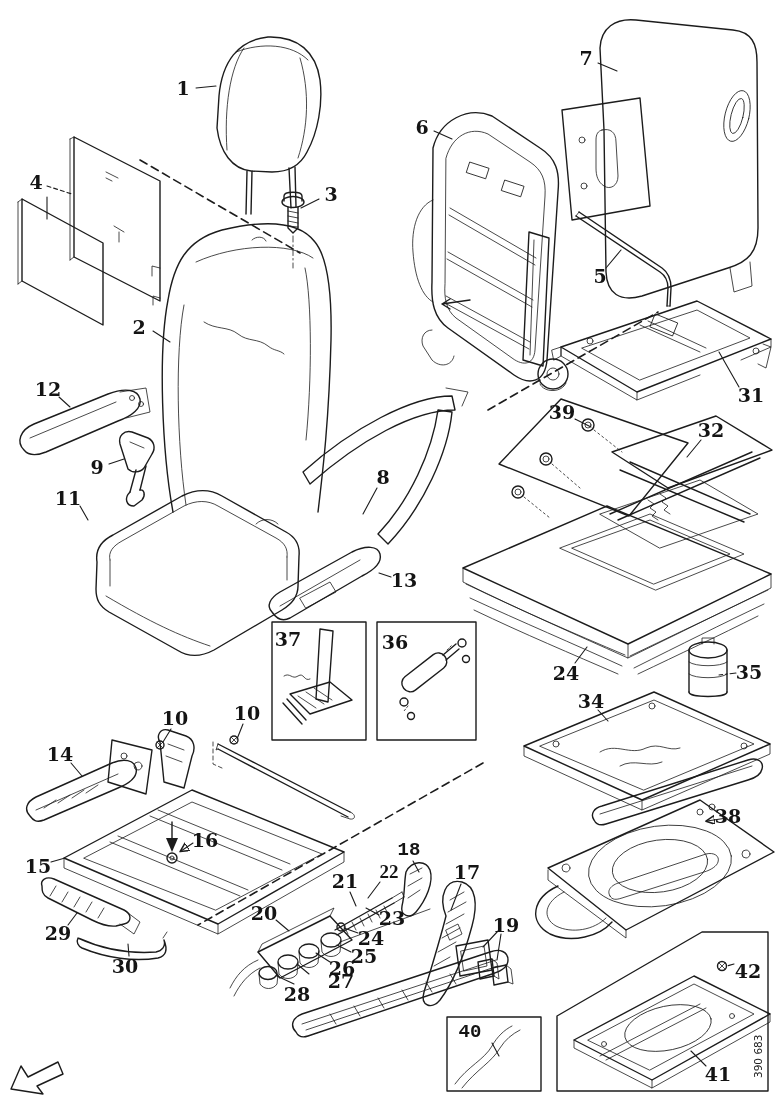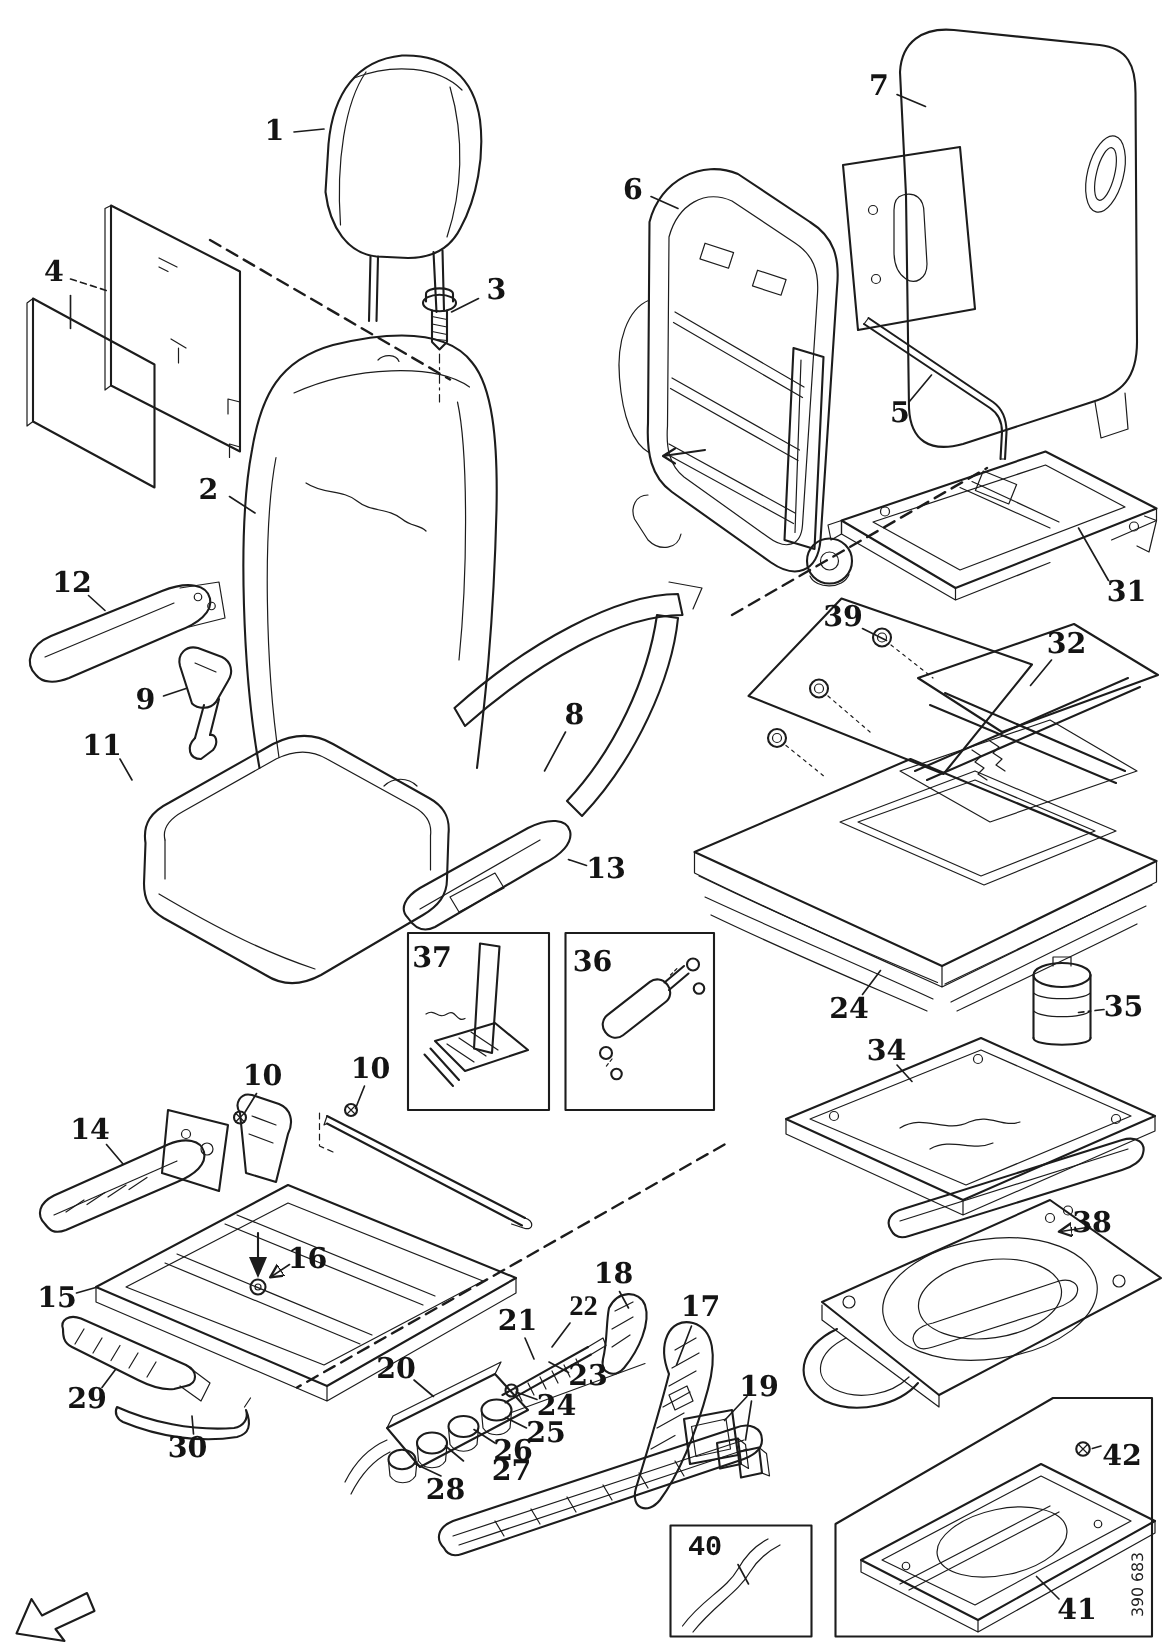--- a/index.html
+++ b/index.html
@@ -387,21 +387,21 @@
       <div class="callout" style="left: 97px; top: 467px;">9</div>
       <div class="callout" style="left: 175px; top: 718px;">10</div>
       <div class="callout" style="left: 247px; top: 713px;">10</div>
       <div class="callout" style="left: 68px; top: 498px;">11</div>
       <div class="callout" style="left: 48px; top: 389px; text-align: center;">12</div>
       <div class="callout" style="left: 404px; top: 580px;">13</div>
       <div class="callout" style="left: 60px; top: 754px;">14</div>
       <div class="callout" style="left: 38px; top: 866px;">15</div>
       <div class="callout" style="left: 205px; top: 840px;">16</div>
       <div class="callout" style="left: 467px; top: 872px;">17</div>
-      <div class="callout" style="left: 409px; top: 850px;">18</div>
+      <div class="callout" style="left: 409px; top: 850px; font-family: Liberation Mono, monospace;">18</div>
       <div class="callout" style="left: 506px; top: 925px;">19</div>
       <div class="callout" style="left: 264px; top: 913px;">20</div>
       <div class="callout" style="left: 345px; top: 881px;">21</div>
       <div class="callout" style="left: 389px; top: 871px; font-family: Liberation Serif, serif;">22</div>
       <div class="callout" style="left: 392px; top: 918px;">23</div>
       <div class="callout" style="left: 371px; top: 938px;">24</div>
       <div class="callout" style="left: 364px; top: 956px;">25</div>
       <div class="callout" style="left: 342px; top: 968px;">26</div>
       <div class="callout" style="left: 321px; top: 981px; margin-left: 20px;">27</div>
       <div class="callout" style="left: 297px; top: 994px;">28</div>

